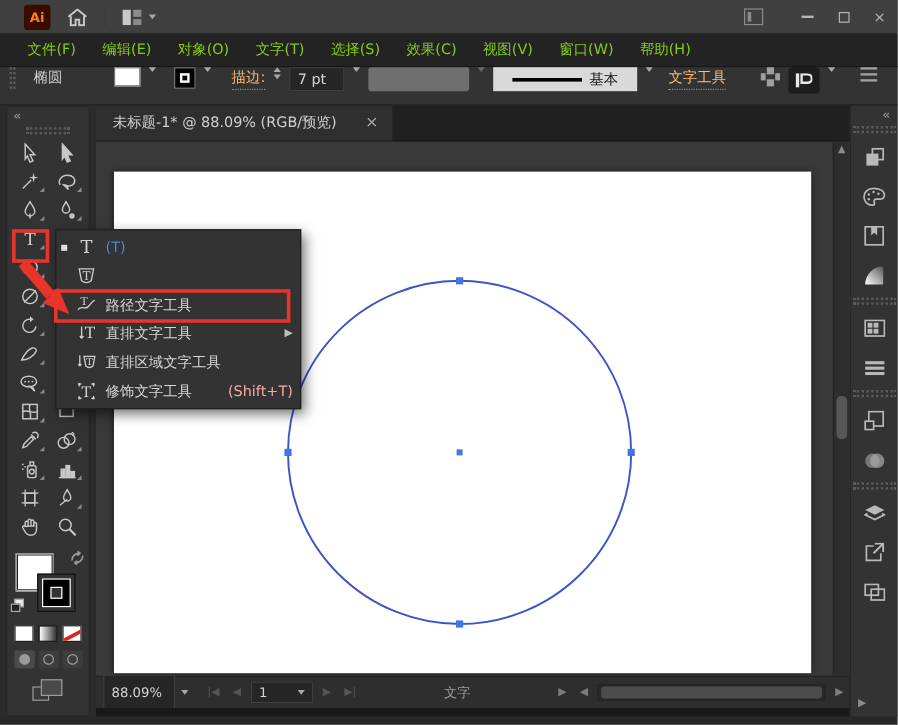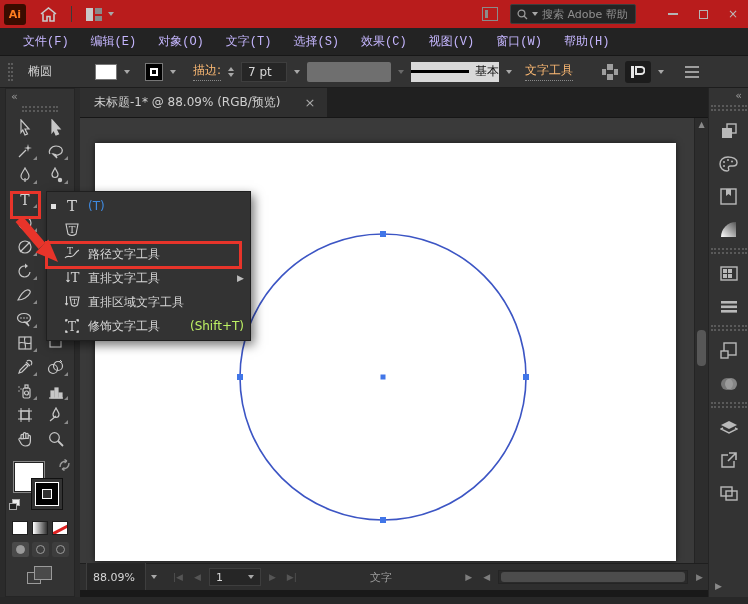--- a/index.html
+++ b/index.html
@@ -3,53 +3,53 @@
 <meta charset="utf-8">
 <style>
   * { box-sizing: border-box; margin: 0; padding: 0; }
   html,body { width:748px; height:604px; }
   body {
     font-family: "DejaVu Sans", "Liberation Sans", sans-serif;
     background:#282828; color:#ccc; overflow:hidden; position:relative;
     font-size:12px;
   }
   
-  .titlebar { height:28px; background:#b91c1c; display:flex; align-items:center; padding-left:4px; }
+  .titlebar { height:28px; background:#404040; display:flex; align-items:center; padding-left:20px; }
   .ai-logo { width:22px; height:21px; background:#3a0c00; color:#ff7c1f; font-weight:bold;
     font-size:11px; display:flex; align-items:center; justify-content:center; border-radius:3px; }
   .tb-icon { margin-left:14px; display:flex; align-items:center; color:#b5b5b5; }
   .tb-divider { width:1px; height:16px; background:#3a3a3a; margin:0 14px; }
   .ws-switch { display:flex; align-items:center; gap:6px; }
   .search-wrap { margin-left:auto; display:flex; align-items:center; gap:12px; }
   .panel-ico { width:16px; height:14px; border:1px solid #8b8b8b; position:relative; }
   .panel-ico::before { content:""; position:absolute; left:2px; top:2px; bottom:2px; width:3px; background:#8b8b8b; }
   .search-box { width:126px; height:20px; background:#242424; border:1px solid #3e3e3e; border-radius:2px;
     display:flex; align-items:center; gap:4px; padding:0 6px; color:#8f8f8f; font-size:11px; }
   .win-btns { display:flex; margin-left:10px; }
   .win-btn { width:30px; height:28px; display:flex; align-items:center; justify-content:center; color:#bbb; }
   .min-glyph { width:10px; height:2px; background:#b5b5b5; }
   .max-glyph { width:9px; height:9px; border:1.5px solid #b5b5b5; }
   .chev { width:0; height:0; border-left:3.5px solid transparent; border-right:3.5px solid transparent; border-top:4px solid #a8a8a8; display:inline-block; }
   
   .menubar { height:28px; background:#232323; border-bottom:1px solid #171717; display:flex; align-items:center; padding-left:12px; }
-  .menu-it { padding:0 11px; color:#c4b5fd;font-family:Liberation Mono, monospace; }
-  
-  .optionsbar { height:32px; background:#333; border-bottom:1px solid #1d1d1d; display:flex; align-items:center; padding:0 8px; gap:7px; }
+  .menu-it { padding:0 11px; color:#84cc16; }
+  
+  .optionsbar { height:32px; background:#333; border-bottom:1px solid #1d1d1d; display:flex; align-items:flex-start; padding:0 8px; gap:7px; }
   .grip-v { width:5px; height:18px; border-left:2px dotted #5c5c5c; border-right:2px dotted #5c5c5c; }
   .opt-label { color:#cfcfcf; margin:0 6px 0 8px; }
   .fill-swatch { width:22px; height:16px; background:#fff; border:1px solid #777; margin-left:30px; }
   .stroke-swatch { width:18px; height:18px; background:#000; border:1px solid #777; position:relative; margin-left:8px; }
   .stroke-swatch::before { content:""; position:absolute; inset:4px; border:2px solid #fff; background:#000; }
   .dotted-link { color:#fdba74; border-bottom:1px dotted #8a8a8a; padding-bottom:1px; }
   .stepper { display:flex; flex-direction:column; gap:2px; align-items:center; }
   .stepper .up { width:0;height:0;border-left:3px solid transparent;border-right:3px solid transparent;border-bottom:4px solid #a8a8a8; }
   .stepper .dn { width:0;height:0;border-left:3px solid transparent;border-right:3px solid transparent;border-top:4px solid #a8a8a8; }
   .val-box { min-width:46px; height:20px; background:#262626; border:1px solid #3e3e3e; display:flex; align-items:center; padding:0 6px; color:#d6d6d6; }
   .profile-dd { width:84px; height:20px; background:#6f6f6f; border-radius:2px; }
-  .brush-dd { height:20px; background:#d9d9d9; display:flex; align-items:center; gap:6px; padding:0 0; color:#111; }
+  .brush-dd { height:20px; background:#d9d9d9; display:flex; align-items:center; gap:6px; padding:0 16px; color:#111; }
   .brush-line { width:58px; height:3px; background:#000; }
   .align-ico { width:16px; height:16px; position:relative; }
   .align-ico i { position:absolute; width:6px; height:6px; background:#9e9e9e; }
   .ws-btn { height:22px; background:#1c1c1c; border-radius:3px; display:flex; align-items:center; padding:0 6px; color:#e0e0e0; font-weight:bold; gap:3px; }
   .list-ico { display:flex; flex-direction:column; gap:3px; }
   .list-ico i { width:14px; height:2px; background:#9e9e9e; display:block; position:relative; }
   
   .main { display:flex; height:509px; }
   .left-dock { width:80px; background:#2b2b2b; display:flex; flex-direction:column; align-items:center; padding-top:0; }
   .tool-panel { width:70px; flex:1; background:#333; border:1px solid #252525; display:flex; flex-direction:column; align-items:center; }
@@ -110,21 +110,21 @@
   
   .flyout { position:absolute; left:46px; top:191px; width:205px; background:#333; border:1px solid #1f1f1f;
     box-shadow:3px 4px 10px rgba(0,0,0,.55); z-index:40; padding:2px 0; }
   .fly-item { height:24px; display:flex; align-items:center; gap:7px; padding:0 6px 0 4px; color:#d6d6d6; }
   .fly-item .bullet { width:5px; height:5px; background:#e0e0e0; visibility:hidden; }
   .fly-item.active .bullet { visibility:visible; }
   .fly-item.active .fly-label, .fly-item.active .fly-short { color:#3f8ae0; }
   .fly-icon { width:18px; display:flex; justify-content:center; }
   .fly-icon svg { stroke:#cfcfcf; fill:none; stroke-width:1.1; }
   .fly-label { flex:1; }
-  .fly-short { color:#bef264; }
+  .fly-short { color:#fca5a5; }
   .fly-sub { color:#bdbdbd; font-size:9px; }
   
   .red-box-tool { position:absolute; left:10px; top:191px; width:31px; height:28px; border:3px solid #e8342a; z-index:60; }
   .red-box-item { position:absolute; left:45px; top:241px; width:197px; height:28px; border:3px solid #e8342a; z-index:60; }
   .red-arrow { position:absolute; left:14px; top:216px; z-index:70; }
 </style>
 </head>
 <body>
 
 <div class="titlebar">
@@ -138,28 +138,20 @@
   <div class="ws-switch">
     <svg width="16" height="13" viewBox="0 0 16 13">
         <rect x="0" y="0" width="7" height="13" fill="#c9c9c9"></rect>
         <rect x="9" y="0" width="7" height="6" fill="#8a8a8a"></rect>
         <rect x="9" y="8" width="7" height="5" fill="#8a8a8a"></rect>
       </svg>
     <span class="chev"></span>
   </div>
   <div class="search-wrap">
     <div class="panel-ico"></div>
-    <div class="search-box">
-      <svg width="11" height="11" viewBox="0 0 11 11">
-          <circle cx="4.5" cy="4.5" r="3.4" stroke="#9a9a9a" fill="none" stroke-width="1.3"></circle>
-          <line x1="7" y1="7" x2="10" y2="10" stroke="#9a9a9a" stroke-width="1.3"></line>
-        </svg>
-      <span class="chev"></span>
-      <span>搜索 Adobe 帮助</span>
-    </div>
     <div class="win-btns">
       <div class="win-btn">
           <span class="min-glyph"></span>
         </div>
       <div class="win-btn">
           <span class="max-glyph"></span>
         </div>
       <div class="win-btn">×</div>
     </div>
   </div>

